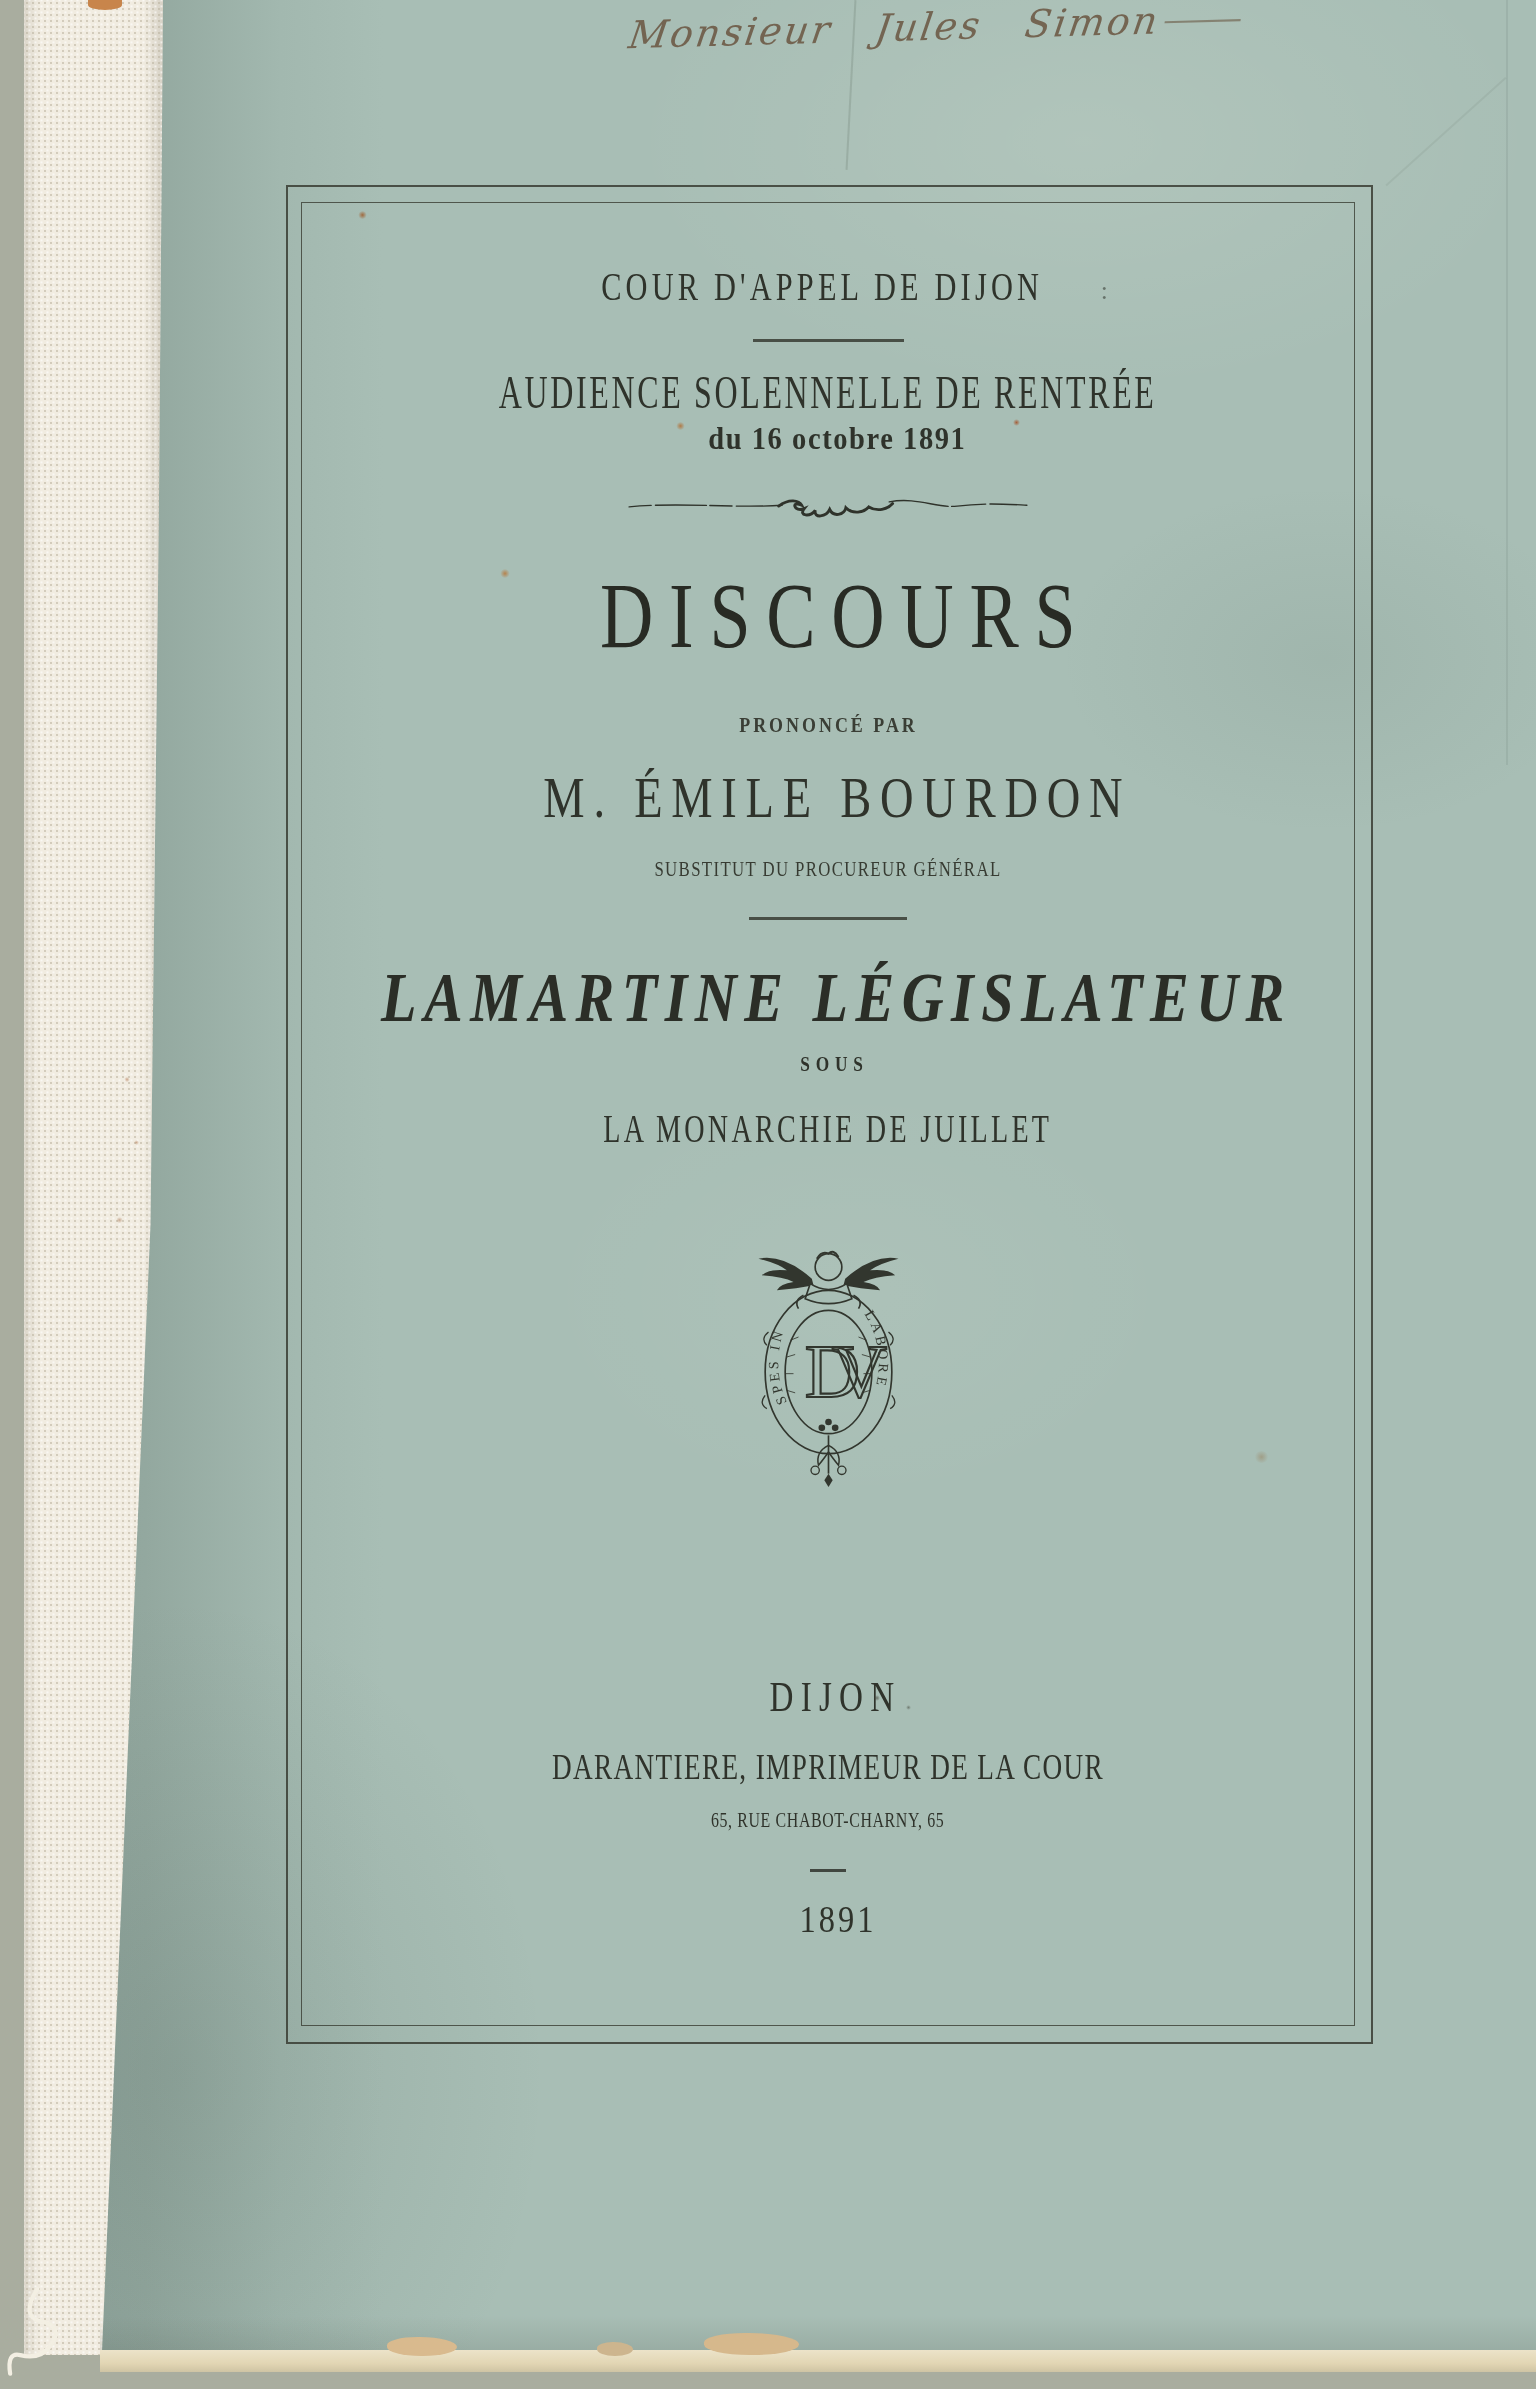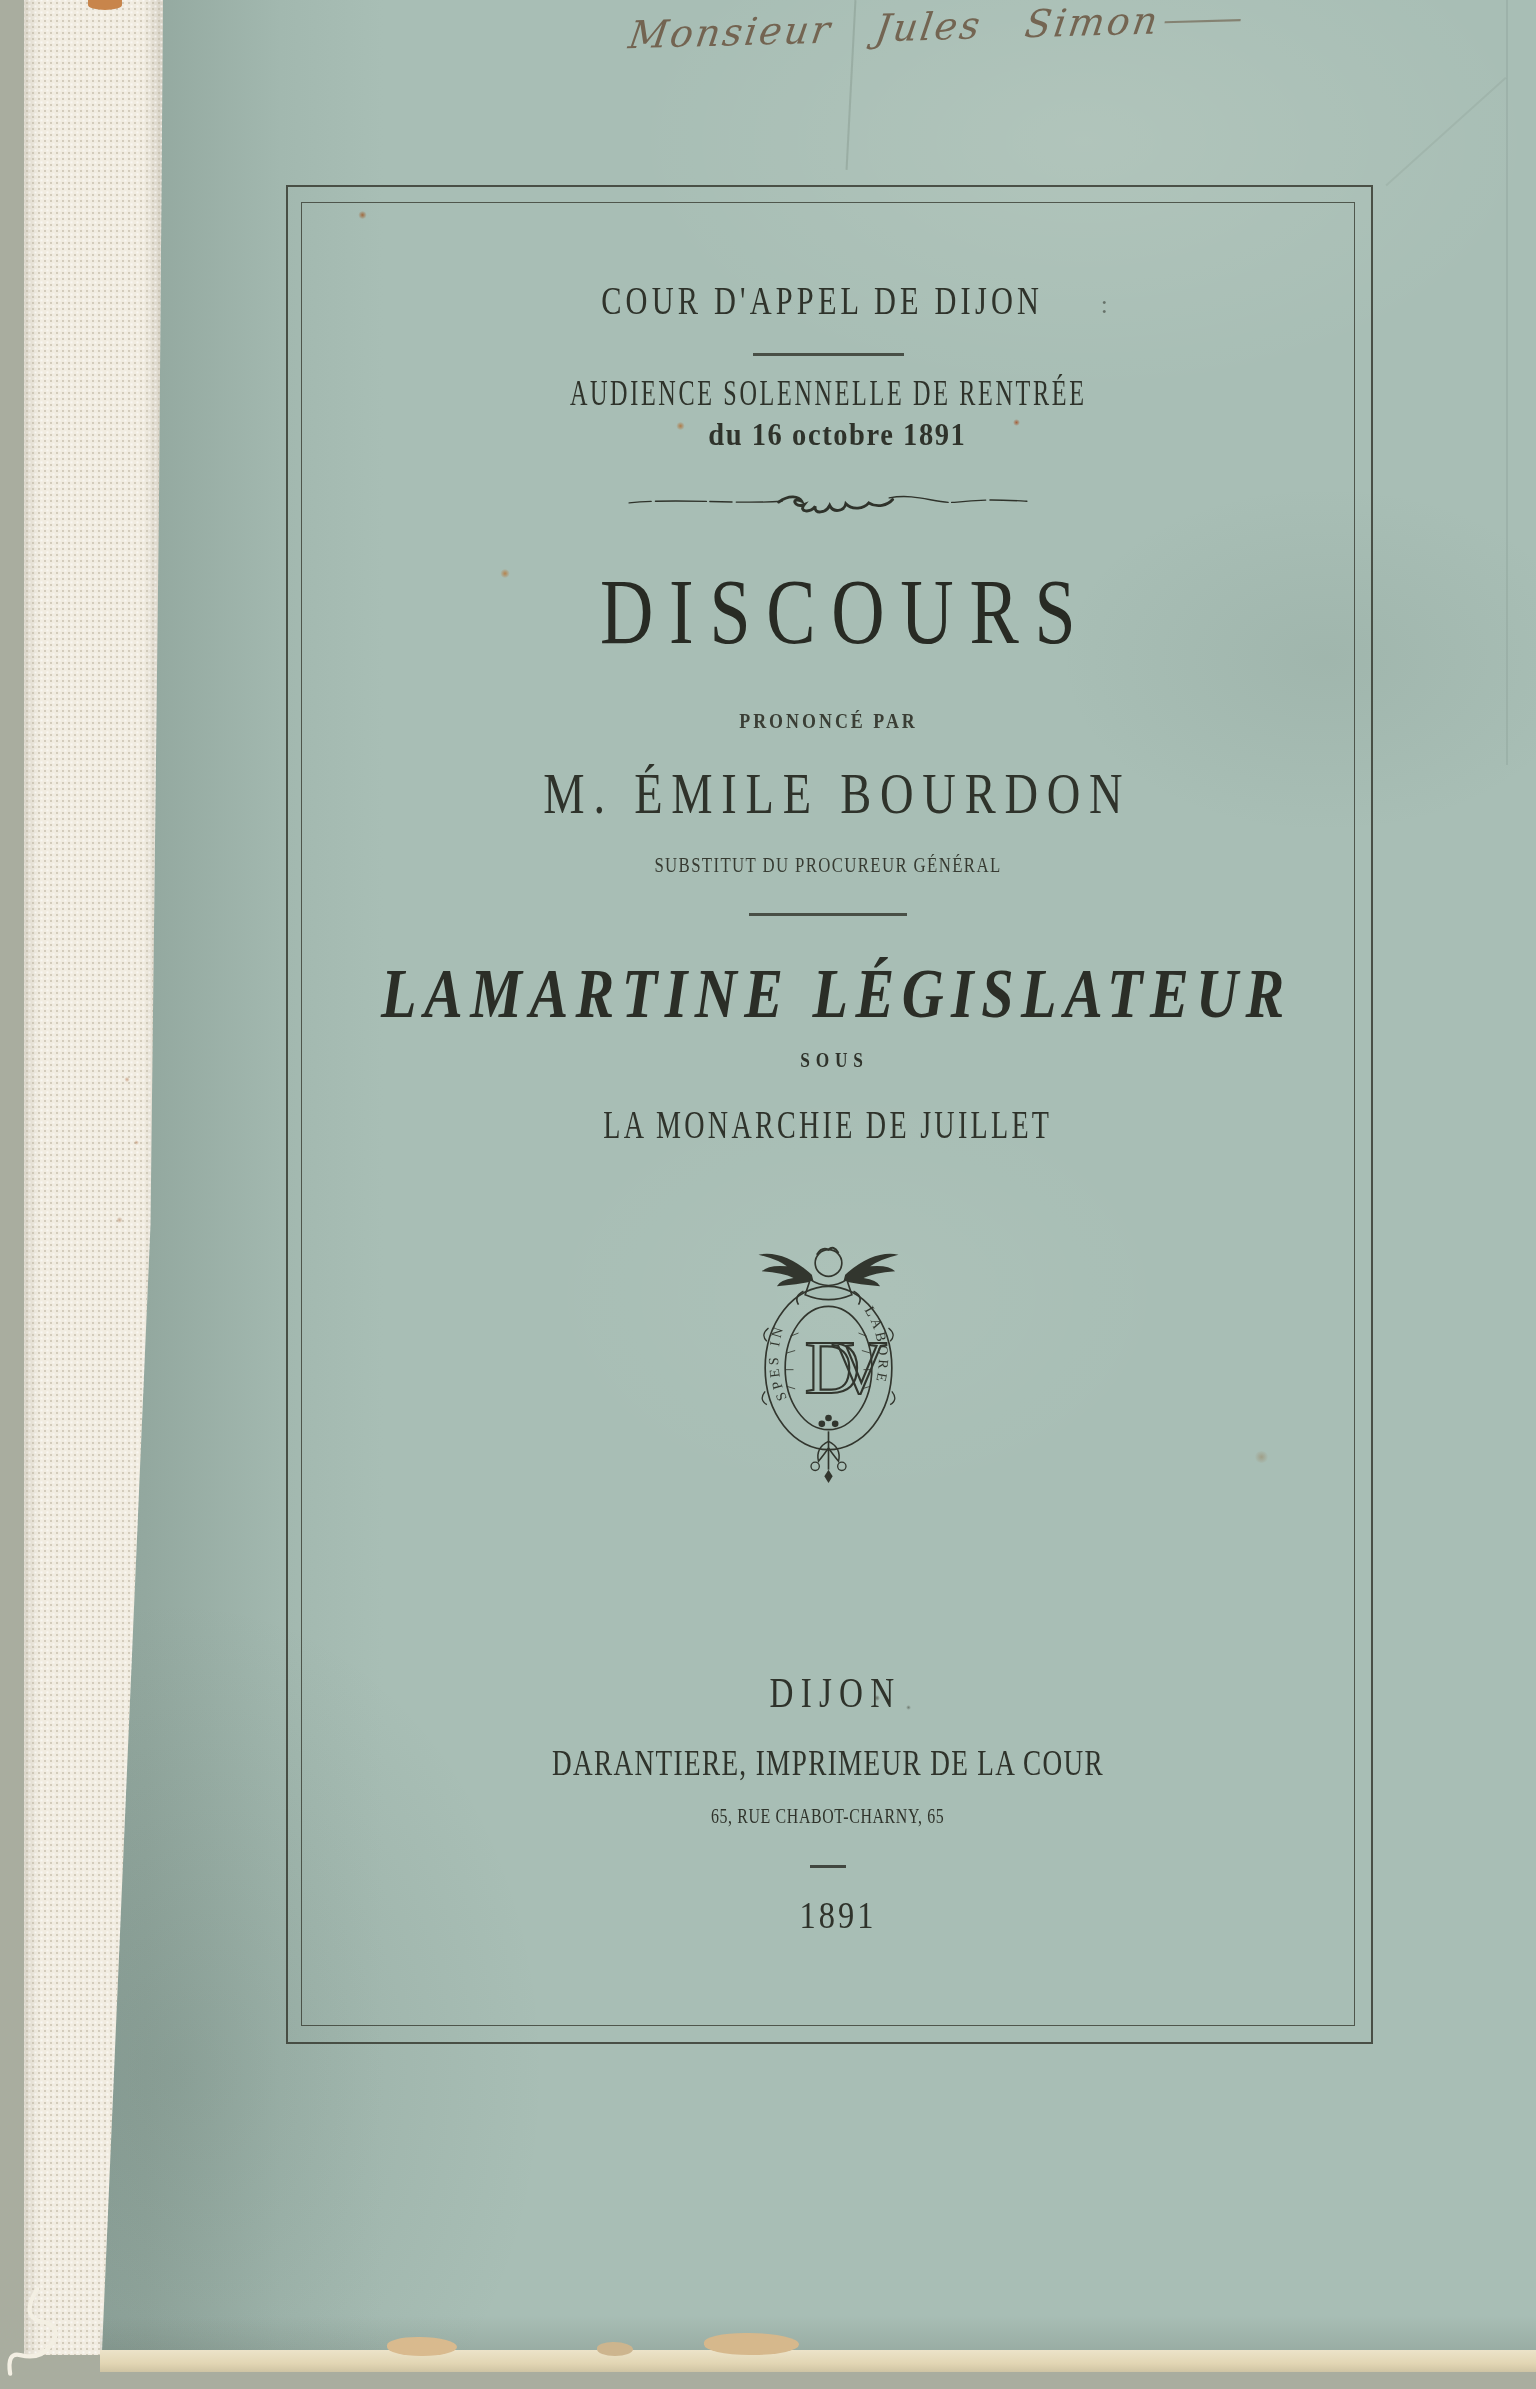--- a/index.html
+++ b/index.html
@@ -42,28 +42,28 @@
   }
   .edge-wear{position:absolute;left:100px;top:2316px;width:1436px;height:36px;
     background:linear-gradient(180deg,rgba(0,0,0,0),rgba(88,100,90,.20));}
   .chip{position:absolute;border-radius:45% 55% 50% 50%;}
   
   .frame-outer{position:absolute;left:286px;top:185px;width:1083px;height:1855px;
     border:2.5px solid rgba(56,60,50,.85);}
   .frame-inner{position:absolute;left:301px;top:202px;width:1052px;height:1822px;
     border:1.7px solid rgba(56,60,50,.8);}
   
-  .content{position:absolute;left:301px;top:212px;width:1054px;text-align:center;color:#2f332b;}
+  .content{position:absolute;left:301px;top:198px;width:1054px;text-align:center;color:#2f332b;}
   .ln{line-height:1;white-space:nowrap;}
   .tscale{display:inline-block;}
   .court{margin-top:70px;font-size:37px;letter-spacing:5.1px;text-indent:5.1px;}
   .court .tscale{transform:scale(.82,1.06);}
   .ink-mark{font-size:25.5px;opacity:.55;margin-left:8.5px;}
   .rule1{width:151px;height:2.5px;background:rgba(47,51,43,.8);margin:34px auto 0;}
-  .audience{margin-top:22px;font-size:31px;letter-spacing:3.4px;}
+  .audience{margin-top:30px;font-size:41px;letter-spacing:3.4px;}
   .audience .tscale{transform:scale(.78,1.14);}
   .aud-date{margin-top:10.2px;font-size:31px;font-weight:bold;letter-spacing:1.7px;padding-left:18px;}
   .aud-date .tscale{transform:scale(.92,1);}
   .squiggle{margin-top:34px;height:31px;}
   .discours{margin-top:54px;font-size:88px;letter-spacing:18.7px;text-indent:18.7px;color:#282b24;}
   .discours .tscale{transform:scale(.84,1.05);}
   .prononce{margin-top:54px;font-size:20.4px;font-weight:bold;letter-spacing:3.4px;color:#3a3e35;}
   .prononce .tscale{transform:scale(.88,1);}
   .author{margin-top:36px;font-size:54px;letter-spacing:10.2px;text-indent:10.2px;text-align:center;}
   .author .tscale{transform:scale(.86,1.05);}

